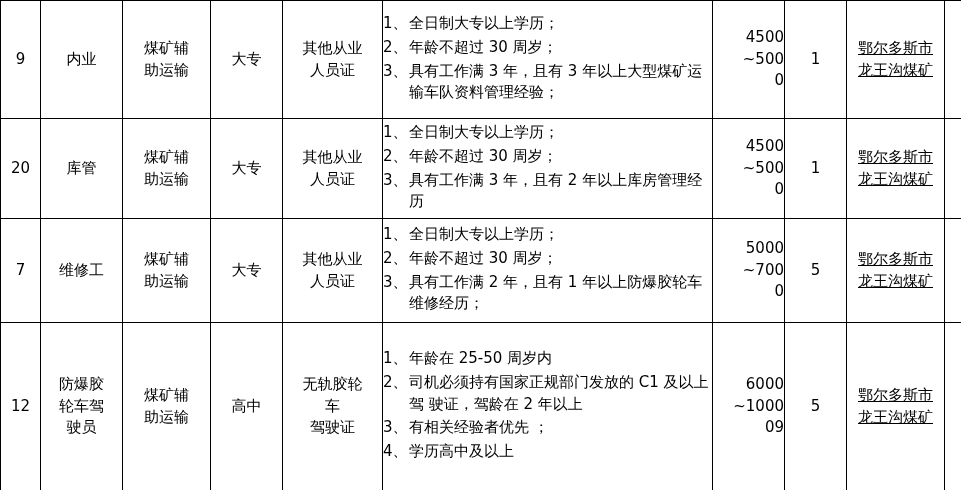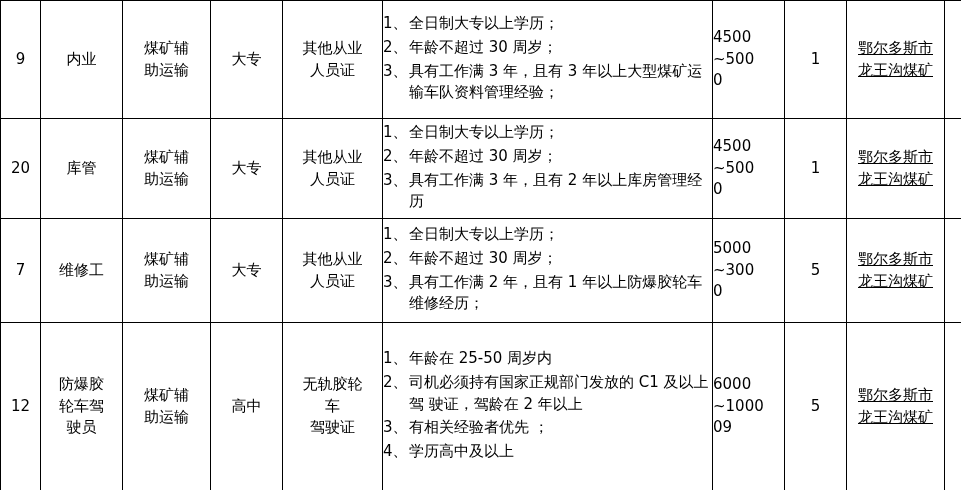--- a/index.html
+++ b/index.html
@@ -69,21 +69,21 @@
   }
   .req li .num {
     flex: 0 0 auto;
     width: 26px;
     white-space: nowrap;
   }
   .req li .txt {
     flex: 1 1 auto;
   }
   .salary {
-    text-align: left;
+    text-align: right;
     font-size: 15px;
     padding: 2px 2px;
   }
   .salary span { display: block; }
   .place span { display: block; text-decoration: underline; }
   .tail { }
 </style>
 </head>
 <body>
 
@@ -241,21 +241,21 @@
                 <span class="txt">年龄不超过 30 周岁；</span>
               </li>
               <li>
                 <span class="num">3、</span>
                 <span class="txt">具有工作满 2 年，且有 1 年以上防爆胶轮车维修经历；</span>
               </li>
             </ol>
           </td>
           <td class="salary">
             <span>5000</span>
-            <span>~300</span>
+            <span>~700</span>
             <span>0</span>
           </td>
           <td class="cell-center">5</td>
           <td class="cell-center place">
             <span>鄂尔多斯市</span>
             <span>龙王沟煤矿</span>
           </td>
           <td class="tail"></td>
         </tr>
         <tr style="height: 168px;">

